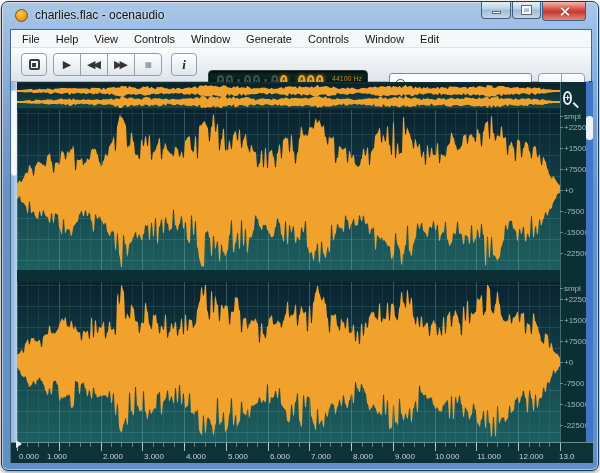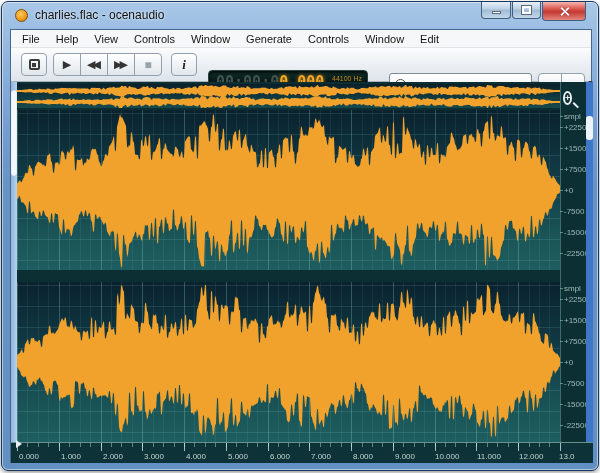--- a/index.html
+++ b/index.html
@@ -250,21 +250,21 @@
       </div>
 
       <div class="vscroll-right">
           <div class="thumb"></div>
         </div>
 
       <div class="timeaxis">
         <div class="ticks-minor"></div>
         <div class="ticks-major"></div>
         <span class="axis-label" style="left:8px">0.000</span>
-        <span class="axis-label" style="left:50px">1.000</span>
+        <span class="axis-label" style="left:36px">1.000</span>
         <span class="axis-label" style="left:92px">2.000</span>
         <span class="axis-label" style="left:133px">3.000</span>
         <span class="axis-label" style="left:175px">4.000</span>
         <span class="axis-label" style="left:217px">5.000</span>
         <span class="axis-label" style="left:259px">6.000</span>
         <span class="axis-label" style="left:300px">7.000</span>
         <span class="axis-label" style="left:342px">8.000</span>
         <span class="axis-label" style="left:384px">9.000</span>
         <span class="axis-label" style="left:424px">10.000</span>
         <span class="axis-label" style="left:466px">11.000</span>

